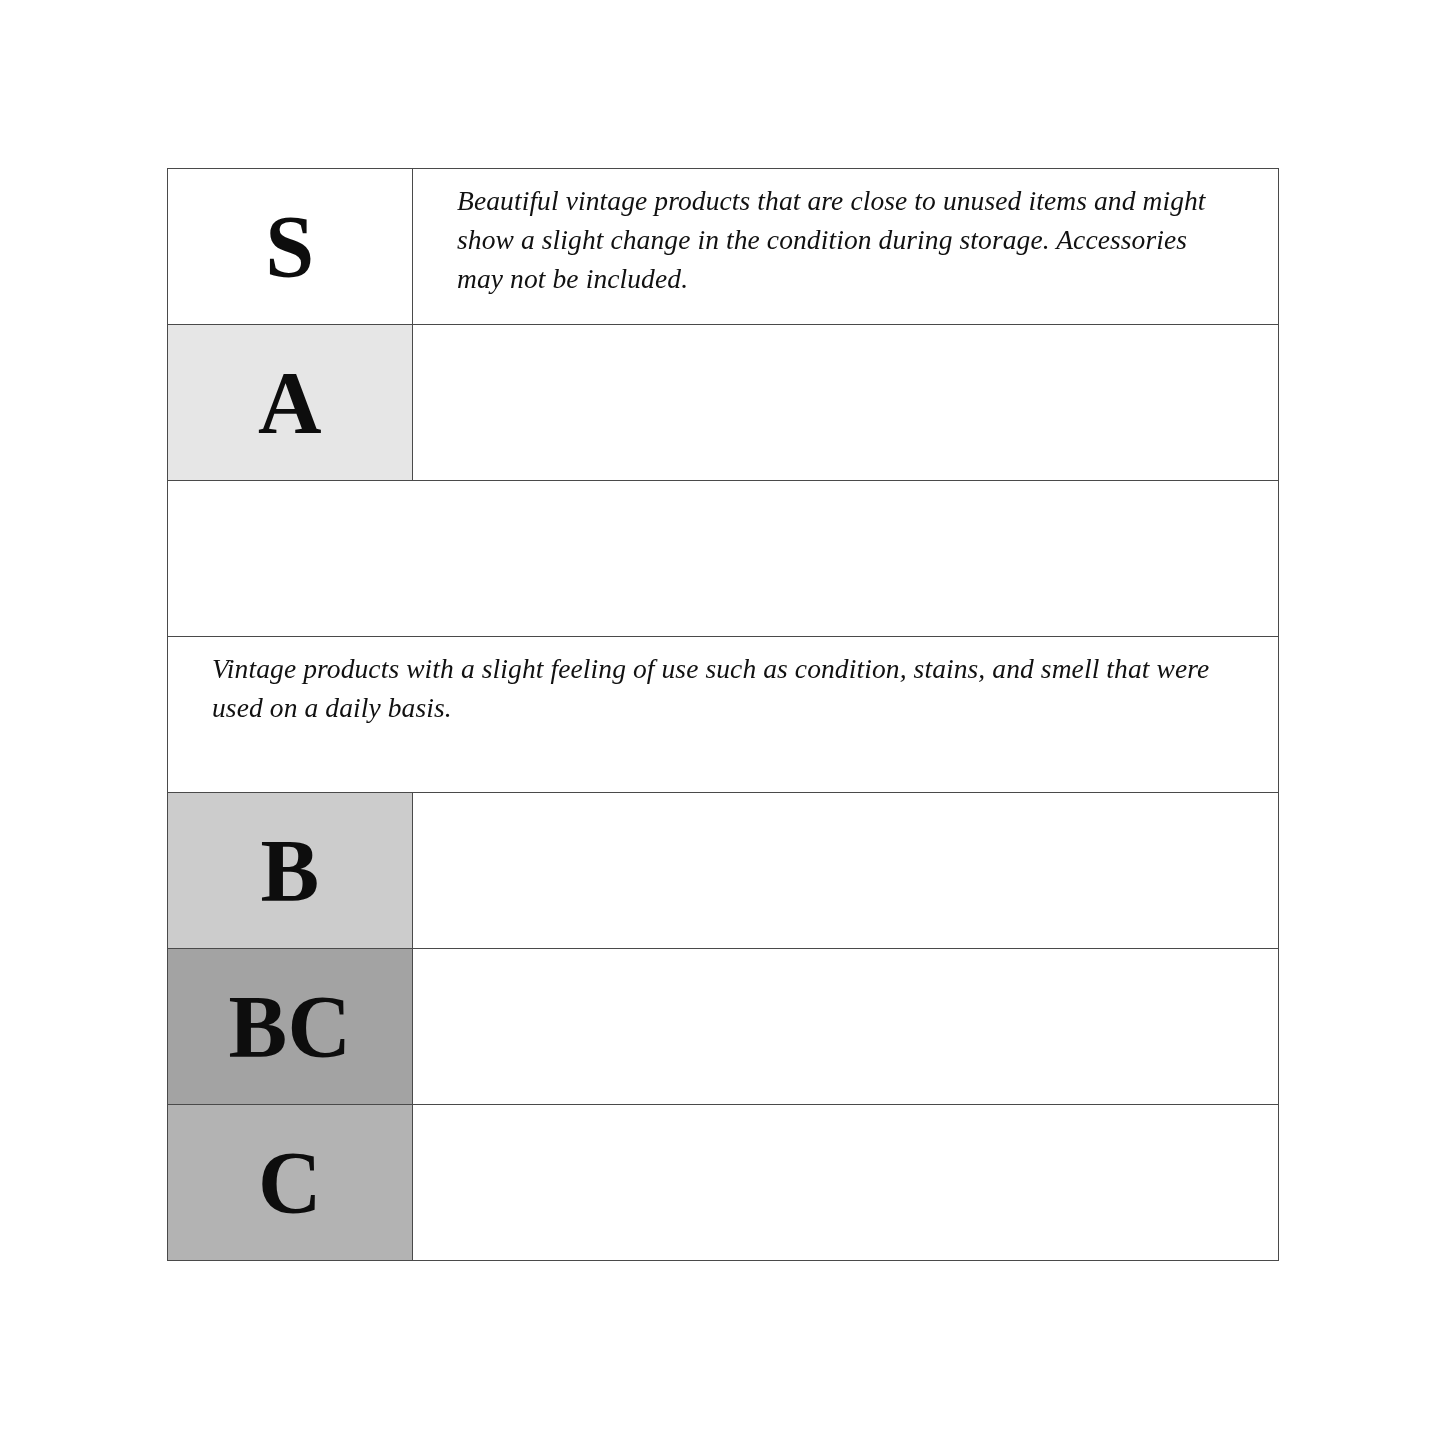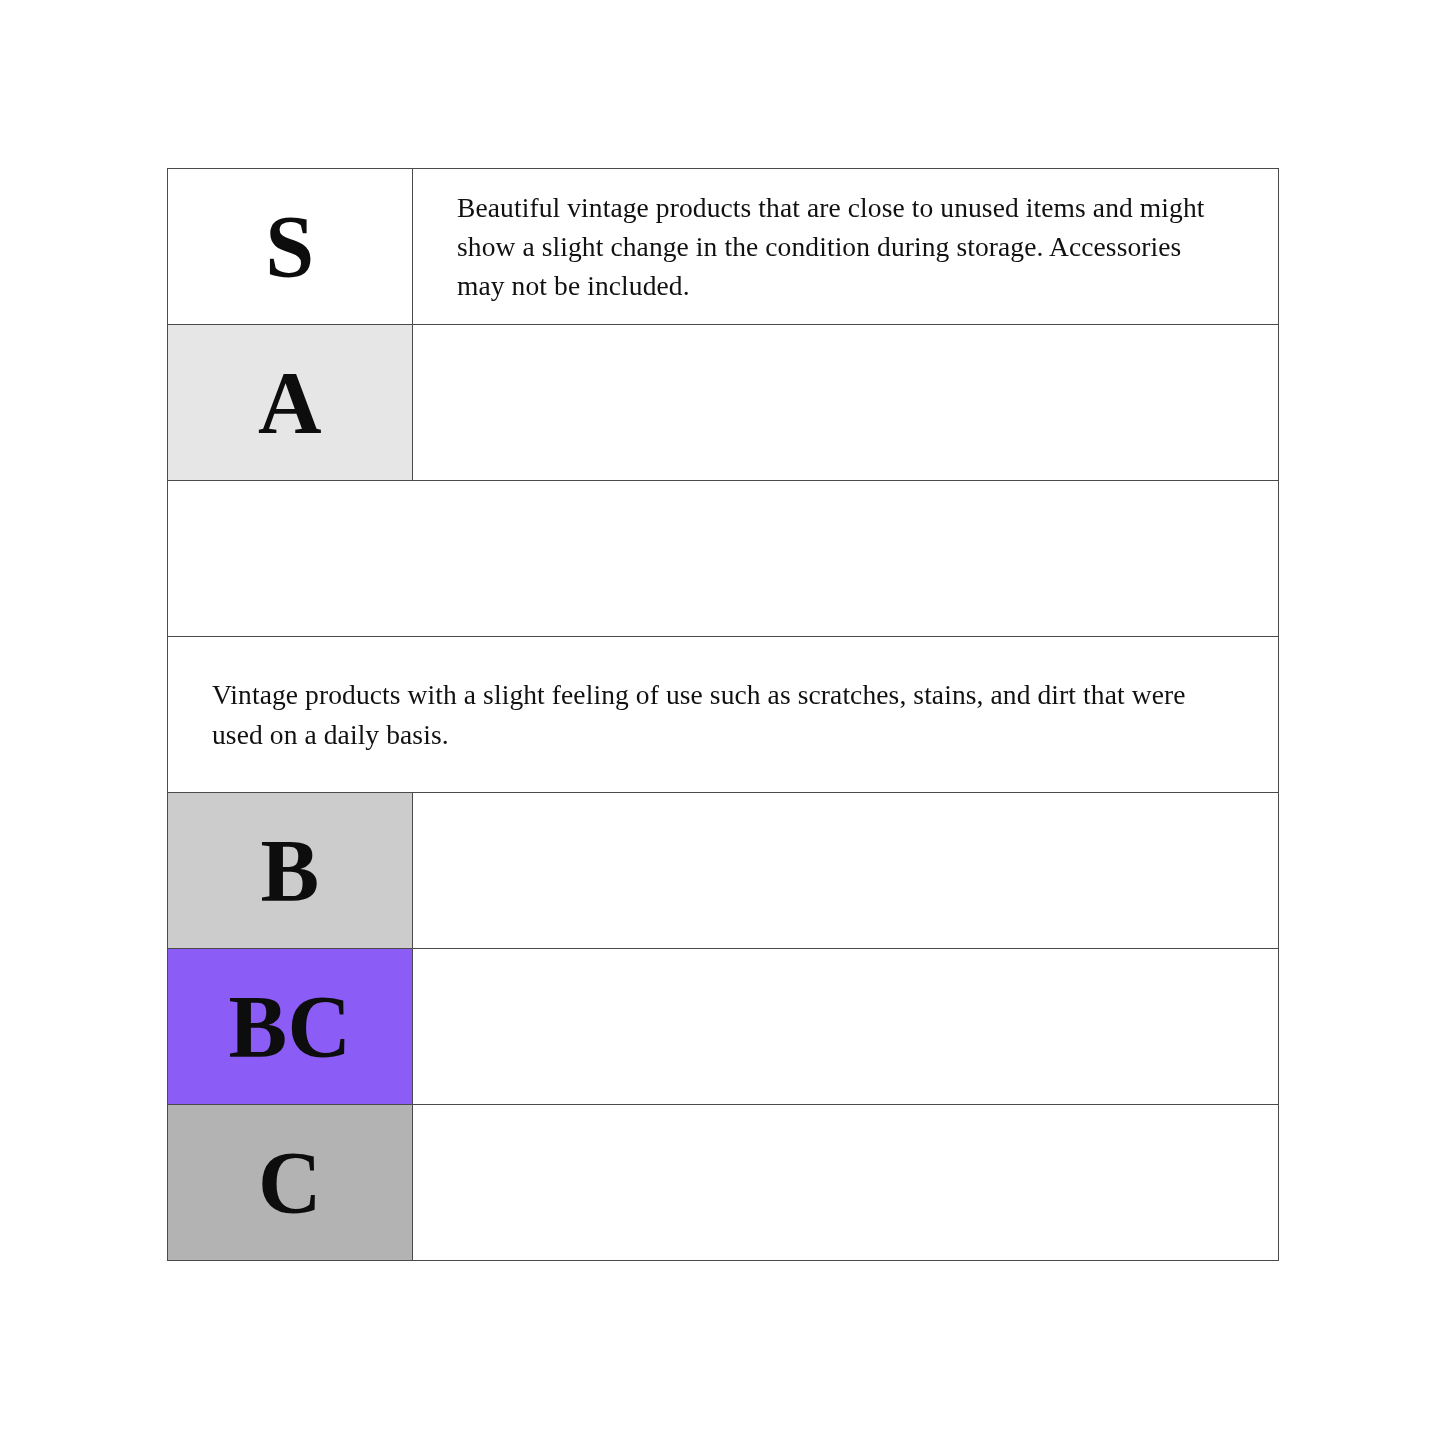--- a/index.html
+++ b/index.html
@@ -43,24 +43,25 @@
     font-family: "Liberation Serif", serif;
     font-weight: 700;
     font-size: 88px;
     line-height: 1;
     letter-spacing: 0.5px;
     color: #0d0d0d;
   }
   .desc-cell {
     flex: 1 1 auto;
     display: flex;
-    align-items: center;
+    align-items: flex-start;
     padding: 12px 48px 12px 44px;
     box-sizing: border-box;
     background: #ffffff;
+    font-style: italic;
   }
   .desc-text {
     font-family: "Liberation Serif", serif;
     font-size: 27.5px;
     line-height: 1.42;
     color: #111111;
     letter-spacing: 0.1px;
   }
 </style>
 </head>
@@ -81,32 +82,32 @@
     <div class="grade-cell" style="background: rgb(230, 230, 230);">
       <span class="grade-label">A</span>
     </div>
   </div>
 
   <div class="grade-row">
   </div>
 
   <div class="grade-row">
     <div class="desc-cell">
-      <span class="desc-text">Vintage products with a slight feeling of use such as scratches, stains, and dirt that were used on a daily basis.</span>
+      <span class="desc-text">Vintage products with a slight feeling of use such as condition, stains, and smell that were used on a daily basis.</span>
     </div>
   </div>
 
   <div class="grade-row">
     <div class="grade-cell" style="background: rgb(204, 204, 204);">
       <span class="grade-label">B</span>
     </div>
   </div>
 
   <div class="grade-row">
-    <div class="grade-cell" style="background: #8b5cf6;">
+    <div class="grade-cell" style="background: #a3a3a3;">
       <span class="grade-label">BC</span>
     </div>
   </div>
 
   <div class="grade-row">
     <div class="grade-cell" style="background: rgb(179, 179, 179);">
       <span class="grade-label">C</span>
     </div>
   </div>
 

